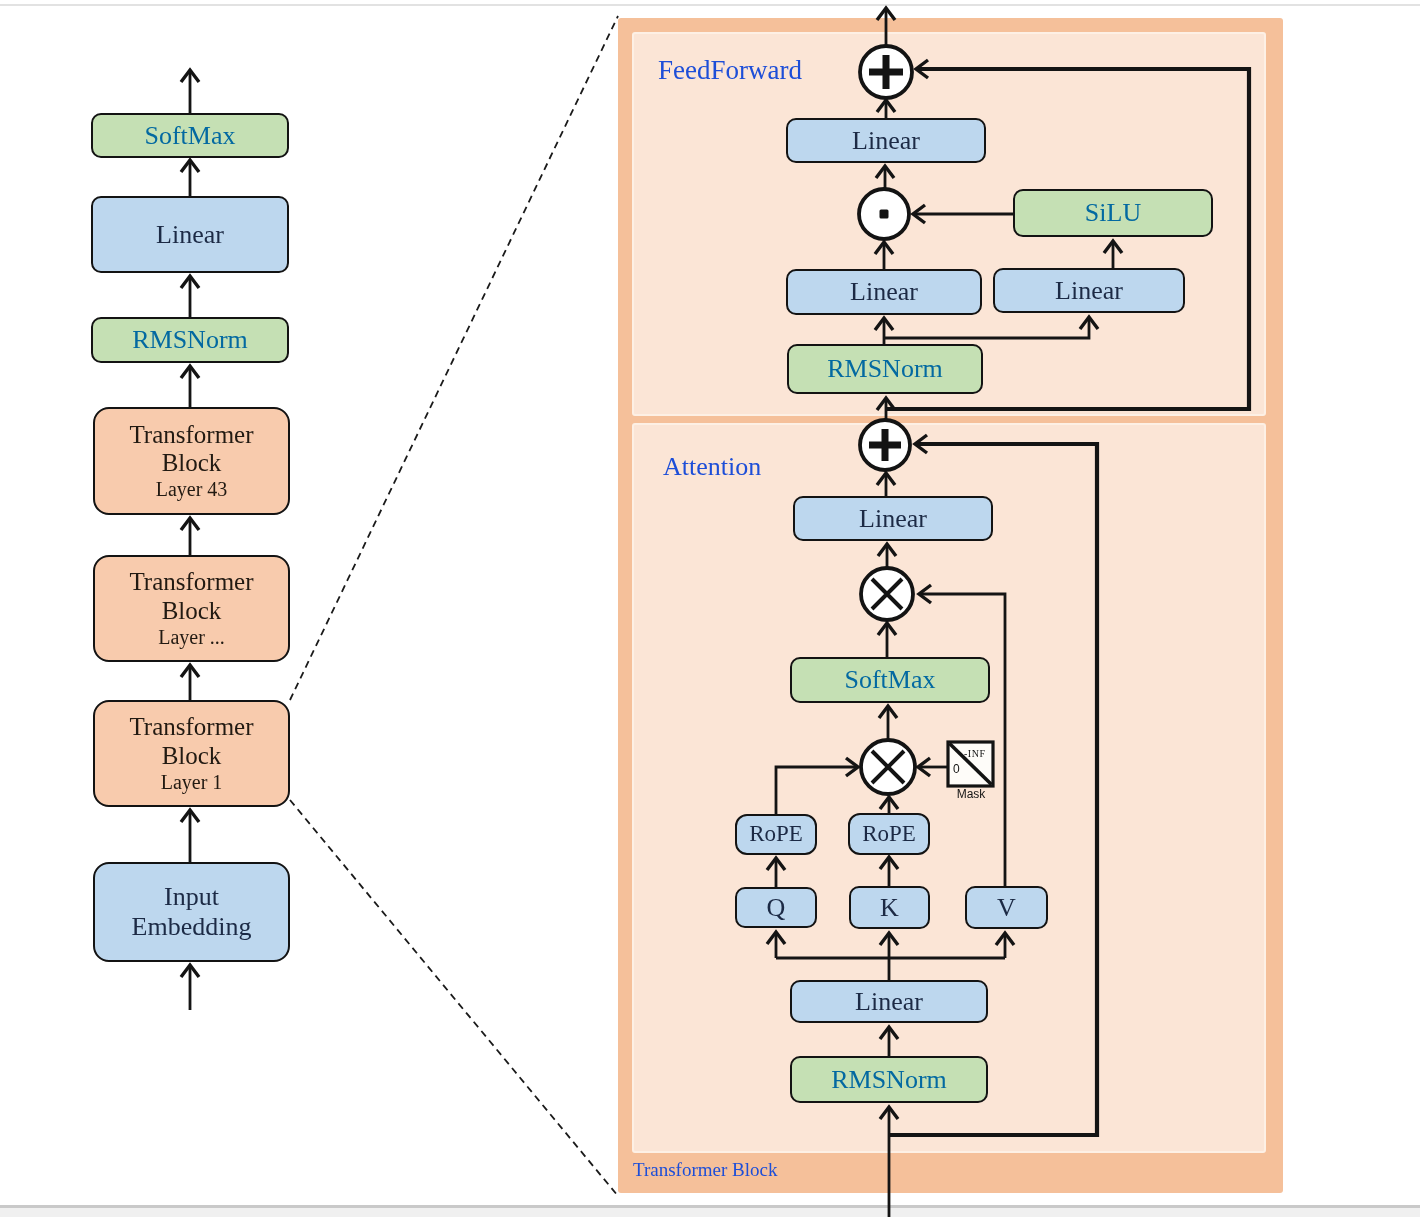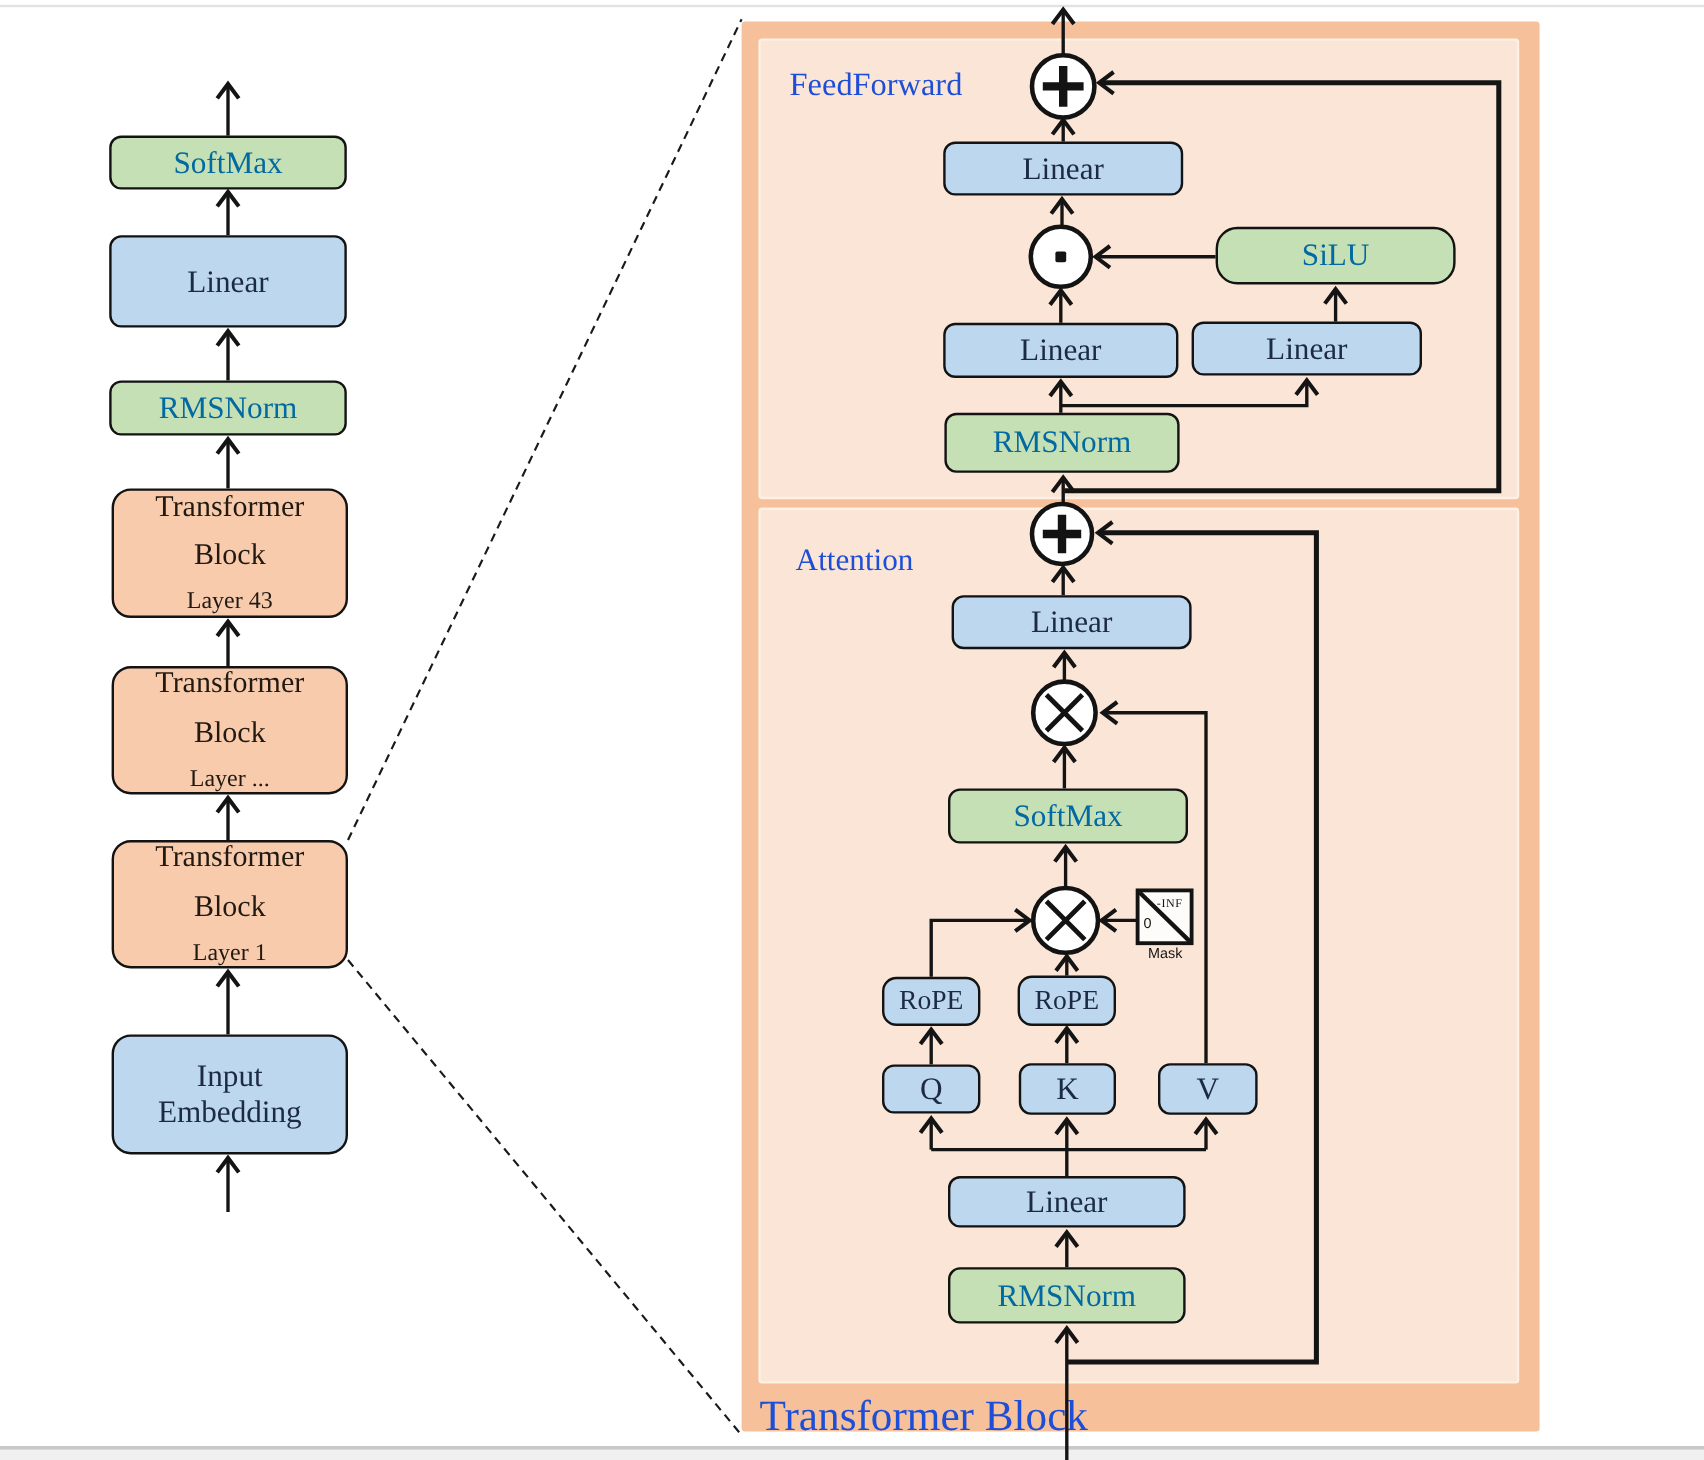--- a/index.html
+++ b/index.html
@@ -12,21 +12,21 @@
   .box {
     position:absolute; box-sizing:border-box;
     display:flex; align-items:center; justify-content:center;
     border:2.5px solid #131313; border-radius:10px;
     font-size:26px; color:#1b1b1b; text-align:center; line-height:1.05;
   }
   .blue  { background:var(--box-blue,#bdd7ee);  color:#1c2a45;text-align:center; }
   .green { background:var(--box-green,#c5e0b4); color:#0369a1; }
   .orangeblk {
     background:var(--block-orange,#f8cbad); color:#221a12;
-    border-radius:16px; flex-direction:column; line-height:1.13; font-size:25px;gap:12px;
+    border-radius:16px; flex-direction:column; line-height:1.13; font-size:25px;
   }
   .orangeblk .layer { font-size:20px; line-height:1.2; }
   .col2 { flex-direction:column; line-height:1.15; }
   .panel-outer {
     background:var(--panel-outer,#f5c09a); border-radius:3px;
   }
   .panel-inner {
     background:var(--panel-inner,#fbe5d6);
     border:2px solid #fdf0e5; border-radius:3px;
   }
@@ -45,21 +45,21 @@
   <div class="edge" style="top:4px;height:2px;background:#e2e2e2;"></div>
   <div class="edge" style="top:1206px;height:11px;background:#f0f0f0;"></div>
   <div class="edge" style="top:1205px;height:3px;background:#c9c9c9;"></div>
 
   <div class="abs panel-outer" style="left:618px;top:18px;width:665px;height:1175px;"></div>
   <div class="abs panel-inner" style="left:632px;top:32px;width:634px;height:384px;"></div>
   <div class="abs panel-inner" style="left:632px;top:423px;width:634px;height:730px;"></div>
 
   <div class="seclabel" style="left:658px;top:55px;">FeedForward</div>
   <div class="seclabel" style="left:663px;top:452px;font-size:26px;">Attention</div>
-  <div class="seclabel" style="left:633px;top:1159px;font-size:36px;">Transformer Block</div>
+  <div class="seclabel" style="left:633px;top:1159px;font-size:19px;">Transformer Block</div>
 
   <svg class="overlay" width="1420" height="1217" viewBox="0 0 1420 1217">
     <defs>
       <marker id="ah" markerUnits="userSpaceOnUse" markerWidth="26" markerHeight="26" viewBox="0 0 26 26" refX="16" refY="13" orient="auto">
         <path d="M5,4 L17,13 L5,22" fill="none" stroke="#141414" stroke-width="3.4" stroke-linejoin="miter"></path>
       </marker>
     </defs>
 
     <g stroke="#1a1a1a" stroke-width="1.8" stroke-dasharray="7 5" fill="none">
       <path d="M290,700 L618,16"></path>
@@ -161,21 +161,21 @@
     <span>Transformer</span>
     <span>Block</span>
     <span class="layer">Layer 1</span>
   </div>
   <div class="box blue col2" style="left:93px;top:862px;width:197px;height:100px;border-radius:16px;">
     <span>Input</span>
     <span>Embedding</span>
   </div>
 
   <div class="box blue" style="left:786px;top:118px;width:200px;height:45px;">Linear</div>
-  <div class="box green" style="left:1013px;top:189px;width:200px;height:48px;border-radius:18px;">SiLU</div>
+  <div class="box green" style="left:1013px;top:189px;width:200px;height:48px;">SiLU</div>
   <div class="box blue" style="left:786px;top:269px;width:196px;height:46px;">Linear</div>
   <div class="box blue" style="left:993px;top:268px;width:192px;height:45px;">Linear</div>
   <div class="box green" style="left:787px;top:344px;width:196px;height:50px;">RMSNorm</div>
 
   <div class="box blue" style="left:793px;top:496px;width:200px;height:45px;">Linear</div>
   <div class="box green" style="left:790px;top:657px;width:200px;height:46px;">SoftMax</div>
   <div class="box blue" style="left:735px;top:814px;width:82px;height:41px;font-size:23px;border-radius:12px;">RoPE</div>
   <div class="box blue" style="left:848px;top:813px;width:82px;height:42px;font-size:23px;border-radius:12px;">RoPE</div>
   <div class="box blue" style="left:735px;top:887px;width:82px;height:41px;">Q</div>
   <div class="box blue" style="left:849px;top:886px;width:81px;height:43px;">K</div>

